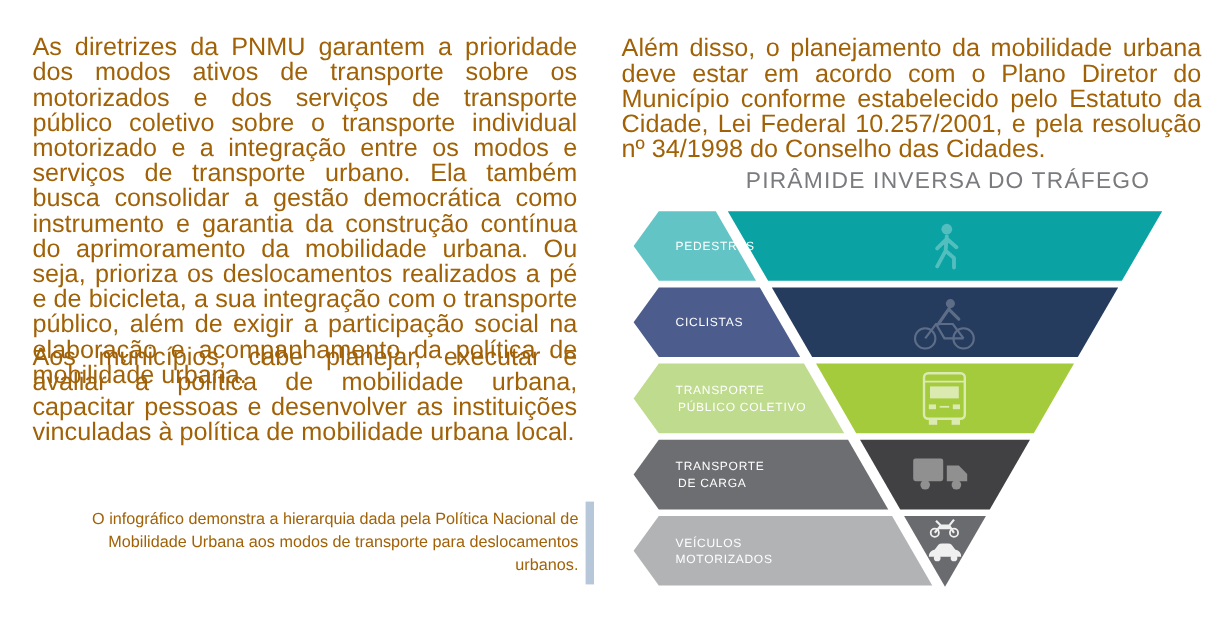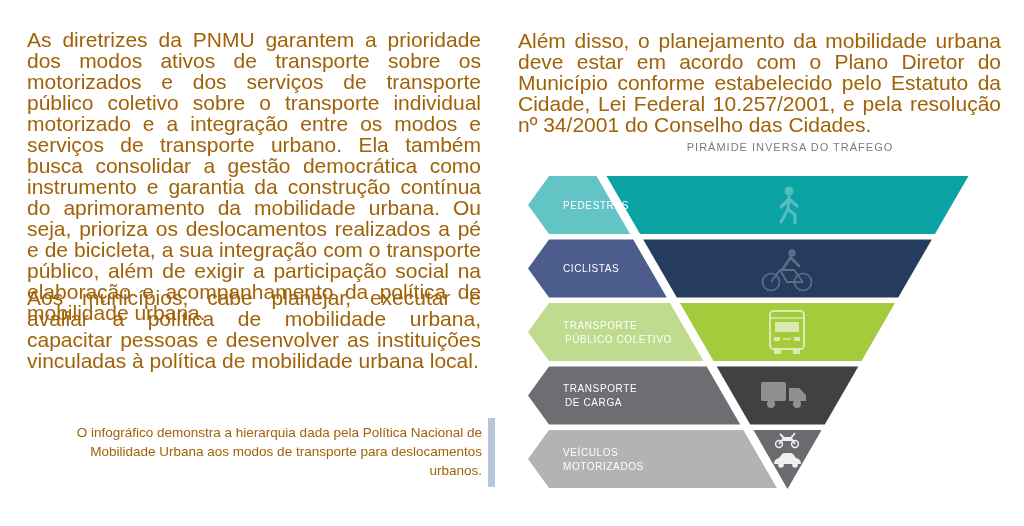--- a/index.html
+++ b/index.html
@@ -15,40 +15,40 @@
   #para-2 { left:27px; top:287px; width:454px; }
   #para-3 { left:518px; top:30px; width:483px; }
   .caption-wrap { position:absolute; left:40px; top:418px; width:455px; height:70px; }
   .caption-text {
     position:absolute; right:13px; top:5px; width:420px; margin:0;
     font-size:13.5px; line-height:19px; text-align:right; color:#a16207;
   }
   .caption-bar { position:absolute; right:0; top:0; width:7px; height:69px; }
   .pyramid-title {
     position:absolute; left:600px; top:141px; width:380px;
-    font-size:11px; letter-spacing:1px; text-align:center; color:#7a7b7e;
+    font-size:19px; letter-spacing:1px; text-align:center; color:#7a7b7e;
     white-space:nowrap;
   }
   .pyramid-svg { position:absolute; left:504px; top:160px; }
   .tag-label { fill:#ffffff; font-size:10px; letter-spacing:0.6px; font-family:"Liberation Sans", sans-serif; }
 </style>
 </head>
 <body>
 
 <div class="page" style="color: rgb(128, 130, 133);">
 
   <p id="para-1" class="para">As diretrizes da PNMU garantem a prioridade dos modos ativos de transporte sobre os motorizados e dos serviços de transporte público coletivo sobre o transporte individual motorizado e a integração entre os modos e serviços de transporte urbano. Ela também busca consolidar a gestão democrática como instrumento e garantia da construção contínua do aprimoramento da mobilidade urbana. Ou seja, prioriza os deslocamentos realizados a pé e de bicicleta, a sua integração com o transporte público, além de exigir a participação social na elaboração e acompanhamento da política de mobilidade urbana.</p>
   <p id="para-2" class="para">Aos municípios, cabe planejar, executar e avaliar a política de mobilidade urbana, capacitar pessoas e desenvolver as instituições vinculadas à política de mobilidade urbana local.</p>
 
   <div class="caption-wrap">
     <p class="caption-text">O infográfico demonstra a hierarquia dada pela Política Nacional de Mobilidade Urbana aos modos de transporte para deslocamentos urbanos.</p>
     <div class="caption-bar" style="background-color: rgb(181, 199, 216);"></div>
   </div>
 
-  <p id="para-3" class="para">Além disso, o planejamento da mobilidade urbana deve estar em acordo com o Plano Diretor do Município conforme estabelecido pelo Estatuto da Cidade, Lei Federal 10.257/2001, e pela resolução nº 34/2001 do Conselho das Cidades.</p>
+  <p id="para-3" class="para">Além disso, o planejamento da mobilidade urbana deve estar em acordo com o Plano Diretor do Município conforme estabelecido pelo Estatuto da Cidade, Lei Federal 10.257/2001, e pela resolução nº 34/1998 do Conselho das Cidades.</p>
 
   <div class="pyramid-title" style="color: rgb(122, 123, 126);">PIRÂMIDE INVERSA  DO TRÁFEGO</div>
 
   <svg class="pyramid-svg" width="520" height="345" viewBox="0 0 520 345">
 
     <g>
       <polygon points="24,45 45,16 92.5,16 126,74 45,74" fill="#63c4c6"></polygon>
       <polygon points="102.5,16 464.5,16 430.9,74 136.1,74" fill="#0aa2a3"></polygon>
       <text class="tag-label" x="59" y="48.5">PEDESTRES</text>
       <g opacity="0.3">

